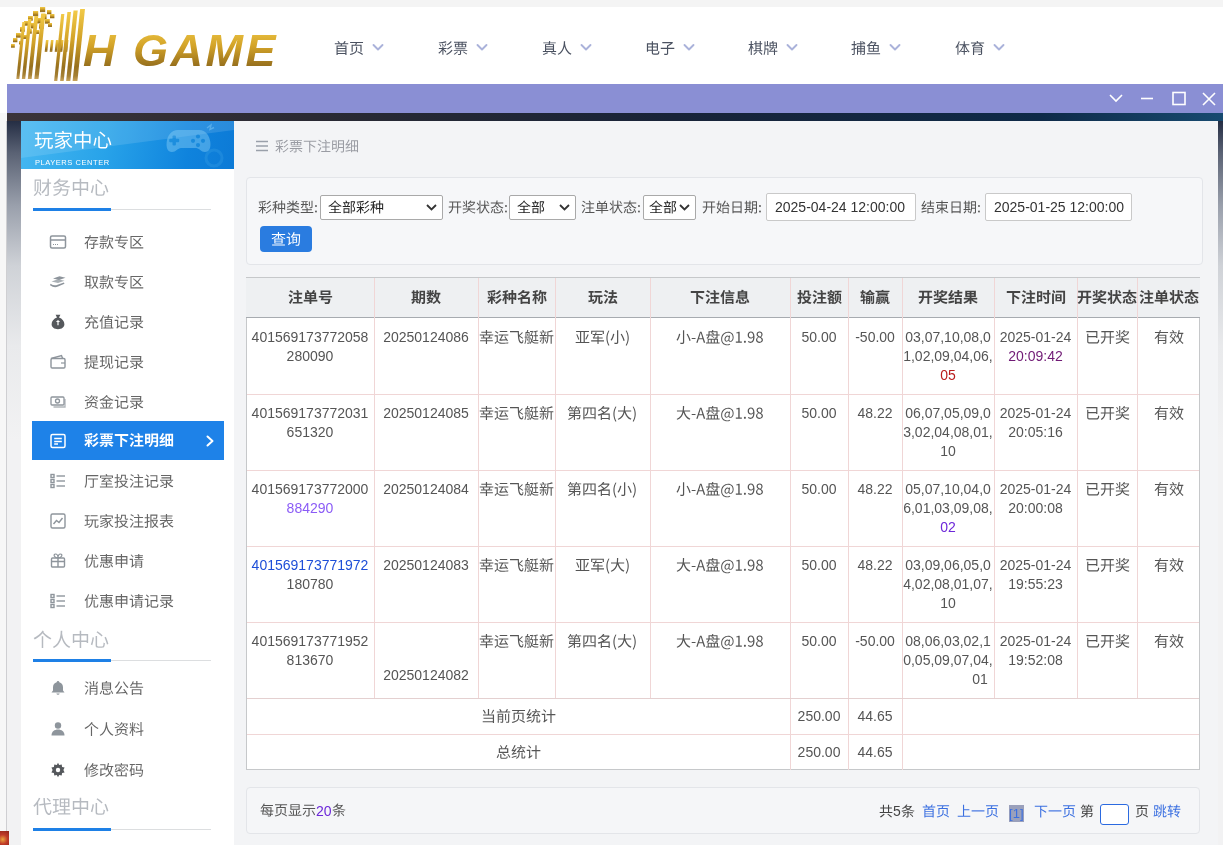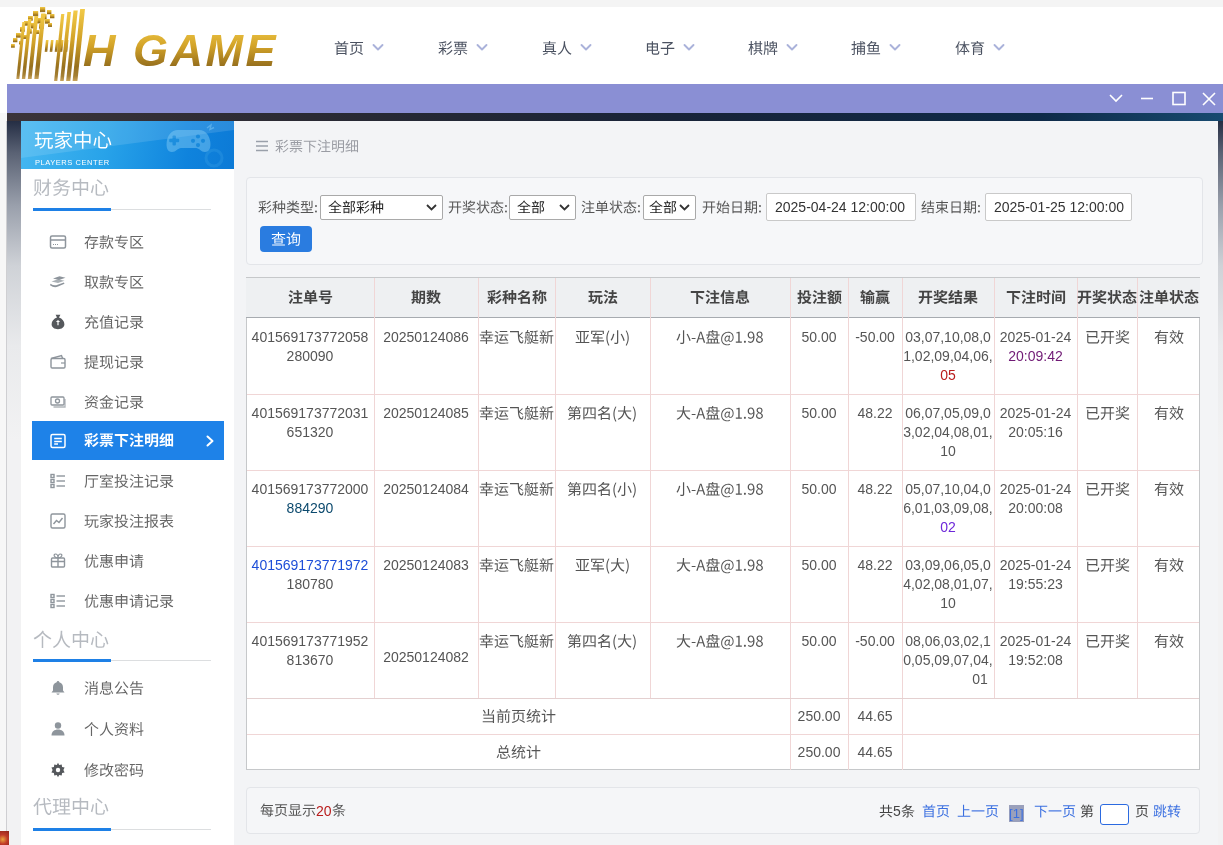--- a/index.html
+++ b/index.html
@@ -872,21 +872,21 @@
       <use href="#gr5956" transform="translate(30.00,15.70) scale(15)"></use>
     </svg>
   </div>
 <div style="position:absolute;left:1153.5px;top:402.5px;">
     <svg width="30.0" height="21" viewBox="0 0 30.0 21" style="fill:#555;overflow:visible">
       <use href="#gr6709" transform="translate(0.00,15.70) scale(15)"></use>
       <use href="#gr6548" transform="translate(15.00,15.70) scale(15)"></use>
     </svg>
   </div>
 <div style="position:absolute;left:251.6px;top:479.5px;"><span style="font:normal 14px 'Liberation Sans',sans-serif;color:#555;line-height:19px;white-space:pre;">401569173772000</span></div>
-<div style="position:absolute;left:286.6px;top:498.5px;"><span style="font:normal 14px 'Liberation Sans',sans-serif;color:#0c4a6e;line-height:19px;white-space:pre;">884290</span></div>
+<div style="position:absolute;left:286.6px;top:498.5px;"><span style="font:normal 14px 'Liberation Sans',sans-serif;color:#8b5cf6;line-height:19px;white-space:pre;">884290</span></div>
 <div style="position:absolute;left:383.2px;top:479.5px;"><span style="font:normal 14px 'Liberation Sans',sans-serif;color:#555;line-height:19px;white-space:pre;">20250124084</span></div>
 <div style="position:absolute;left:479.0px;top:478.5px;">
     <svg width="75.0" height="21" viewBox="0 0 75.0 21" style="fill:#555;overflow:visible">
       <use href="#gr5e78" transform="translate(0.00,15.70) scale(15)"></use>
       <use href="#gr8fd0" transform="translate(15.00,15.70) scale(15)"></use>
       <use href="#gr98de" transform="translate(30.00,15.70) scale(15)"></use>
       <use href="#gr8247" transform="translate(45.00,15.70) scale(15)"></use>
       <use href="#gr65b0" transform="translate(60.00,15.70) scale(15)"></use>
     </svg>
   </div>
@@ -982,21 +982,21 @@
     </svg>
   </div>
 <div style="position:absolute;left:1153.5px;top:554.5px;">
     <svg width="30.0" height="21" viewBox="0 0 30.0 21" style="fill:#555;overflow:visible">
       <use href="#gr6709" transform="translate(0.00,15.70) scale(15)"></use>
       <use href="#gr6548" transform="translate(15.00,15.70) scale(15)"></use>
     </svg>
   </div>
 <div style="position:absolute;left:251.6px;top:631.5px;"><span style="font:normal 14px 'Liberation Sans',sans-serif;color:#555;line-height:19px;white-space:pre;">401569173771952</span></div>
 <div style="position:absolute;left:286.6px;top:650.5px;"><span style="font:normal 14px 'Liberation Sans',sans-serif;color:#555;line-height:19px;white-space:pre;">813670</span></div>
-<div style="position:absolute;left:383.2px;top:648px;text-align:right;"><span style="font:normal 14px 'Liberation Sans',sans-serif;color:#555;line-height:19px;white-space:pre;">20250124082</span></div>
+<div style="position:absolute;left:383.2px;top:666px;text-align:right;"><span style="font:normal 14px 'Liberation Sans',sans-serif;color:#555;line-height:19px;white-space:pre;">20250124082</span></div>
 <div style="position:absolute;left:479.0px;top:630.5px;">
     <svg width="75.0" height="21" viewBox="0 0 75.0 21" style="fill:#555;overflow:visible">
       <use href="#gr5e78" transform="translate(0.00,15.70) scale(15)"></use>
       <use href="#gr8fd0" transform="translate(15.00,15.70) scale(15)"></use>
       <use href="#gr98de" transform="translate(30.00,15.70) scale(15)"></use>
       <use href="#gr8247" transform="translate(45.00,15.70) scale(15)"></use>
       <use href="#gr65b0" transform="translate(60.00,15.70) scale(15)"></use>
     </svg>
   </div>
 <div style="position:absolute;left:567.4px;top:630.5px;">
@@ -1064,21 +1064,21 @@
 <div style="position:absolute;left:857.5px;top:742.5px;"><span style="font:normal 14px 'Liberation Sans',sans-serif;color:#555;line-height:19px;white-space:pre;">44.65</span></div>
 <div style="position:absolute;left:246px;top:787px;width:954px;height:47px;background:#f5f6f8;border:1px solid #e3e5e9;border-radius:4px"></div>
 <div style="position:absolute;left:260.0px;top:801.0px;">
     <svg width="56.0" height="19" viewBox="0 0 56.0 19" style="fill:#555;overflow:visible">
       <use href="#gr6bcf" transform="translate(0.00,14.35) scale(14)"></use>
       <use href="#gr9875" transform="translate(14.00,14.35) scale(14)"></use>
       <use href="#gr663e" transform="translate(28.00,14.35) scale(14)"></use>
       <use href="#gr793a" transform="translate(42.00,14.35) scale(14)"></use>
     </svg>
   </div>
-<div style="position:absolute;left:316.0px;top:801.5px;"><span style="font:normal 14px 'Liberation Sans',sans-serif;color:#b91c1c;line-height:19px;white-space:pre;">20</span></div>
+<div style="position:absolute;left:316.0px;top:801.5px;"><span style="font:normal 14px 'Liberation Sans',sans-serif;color:#6d28d9;line-height:19px;white-space:pre;">20</span></div>
 <div style="position:absolute;left:331.6px;top:801.0px;">
     <svg width="14.0" height="19" viewBox="0 0 14.0 19" style="fill:#555;overflow:visible">
       <use href="#gr6761" transform="translate(0.00,14.35) scale(14)"></use>
     </svg>
   </div>
 <div style="position:absolute;left:879.0px;top:801.5px;">
     <svg width="14.0" height="19" viewBox="0 0 14.0 19" style="fill:#444;overflow:visible">
       <use href="#gr5171" transform="translate(0.00,14.35) scale(14)"></use>
     </svg>
   </div>

